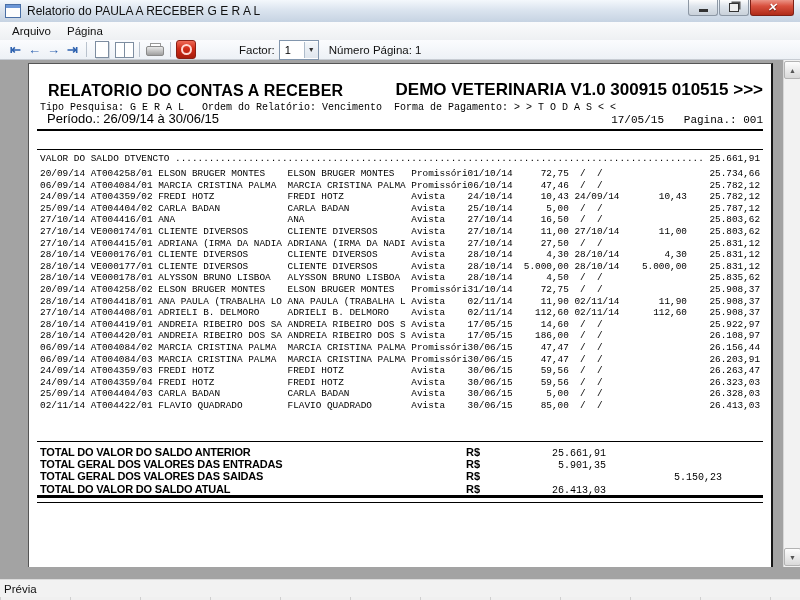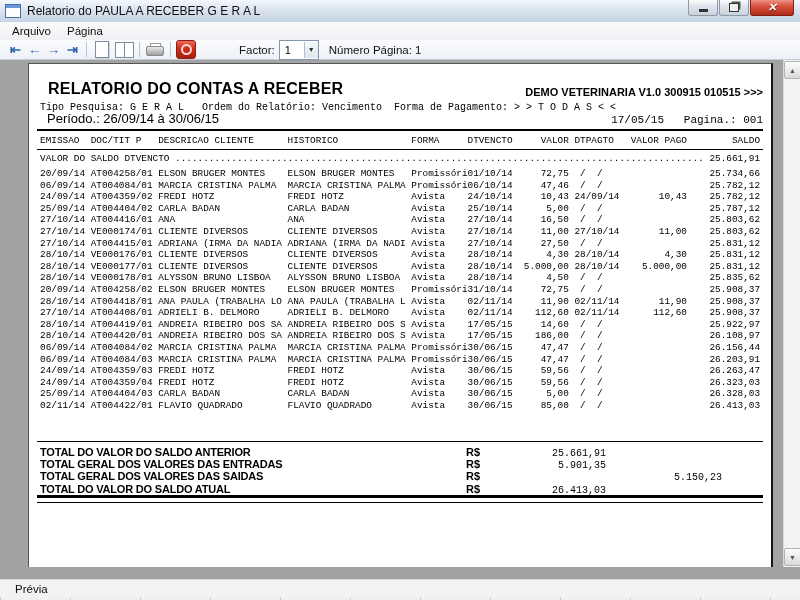--- a/index.html
+++ b/index.html
@@ -61,21 +61,21 @@
     background:linear-gradient(#fdfdfd,#d9d9d9);display:flex;align-items:center;justify-content:center;
     font-size:7px;color:#555;cursor:default}
   .sb-up{top:1px}
   .sb-down{bottom:1px}
   
   .page{position:absolute;left:28px;top:3px;width:742px;height:510px;background:#fff;
     border:1px solid #555;border-right:2px solid #161616;border-bottom:2px solid #161616}
   .page *{white-space:pre}
   .rpt-title-row{position:absolute;top:16px;left:19px;right:8px;display:flex;justify-content:space-between;align-items:flex-end}
   .rpt-title{font-size:16px;font-weight:bold;color:#000;letter-spacing:.2px}
-  .rpt-demo{font-size:11px;font-weight:600;color:#000}
+  .rpt-demo{font-size:17px;font-weight:600;color:#000}
   .rpt-filters{position:absolute;top:38px;left:11px;font-family:"Liberation Mono",monospace;font-size:10px;color:#000}
   .rpt-period-row{position:absolute;top:47px;left:18px;right:8px;display:flex;justify-content:space-between;align-items:flex-end}
   .rpt-period{font-size:13px;color:#000}
   .rpt-datepage{font-family:"Liberation Mono",monospace;font-size:11px;color:#000}
   .rule{position:absolute;left:8px;right:8px;border-top:2px solid #000}
   .rule.thin{border-top-width:1px}
   .rule.r1{top:65px}
   .rule.r2{top:85px}
   .rule.r3{top:377px}
   .double-rule{position:absolute;left:8px;right:8px;top:431px;height:4px;border-top:3px solid #000;border-bottom:1px solid #000}
@@ -86,21 +86,21 @@
   
   .totals{position:absolute;top:382px;left:11px;right:8px}
   .total-row{display:flex;height:12.2px;line-height:12.2px;align-items:baseline}
   .t-label{width:426px;font-size:11px;font-weight:bold;letter-spacing:-.2px}
   .t-cur{width:40px;font-size:11px;font-weight:bold}
   .t-val{width:100px;text-align:right;font-family:"Liberation Mono",monospace;font-size:10px}
   .t-val2{width:116px;text-align:right;font-family:"Liberation Mono",monospace;font-size:10px}
   
   .statusbar{position:absolute;top:579px;left:0;right:0;height:18px;background:#f2f2f2;
     border-top:1px solid #dcdcdc;display:flex;align-items:center}
-  .status-text{font-size:11.5px;color:#111;padding-left:15px}
+  .status-text{font-size:11.5px;color:#111;padding-left:4px}
   .bottom-strip{position:absolute;top:597px;left:0;right:0;height:3px;
     background:repeating-linear-gradient(90deg,#cfcfcf 0 1px,#f0f0f0 1px 70px)}
 </style>
 </head>
 <body>
 
 <div class="titlebar">
   <span class="app-icon"></span>
   <span class="title-text">Relatorio do PAULA A RECEBER G E R A L</span>
   <span class="win-buttons">
@@ -171,21 +171,20 @@
     <div class="rpt-title-row">
       <span class="rpt-title">RELATORIO DO CONTAS A RECEBER</span>
       <span class="rpt-demo">DEMO VETERINARIA V1.0 300915 010515 &gt;&gt;&gt;</span>
     </div>
     <div class="rpt-filters">Tipo Pesquisa: G E R A L   Ordem do Relatório: Vencimento  Forma de Pagamento: &gt; &gt; T O D A S &lt; &lt;</div>
     <div class="rpt-period-row">
       <span class="rpt-period">Período.: 26/09/14 à 30/06/15</span>
       <span class="rpt-datepage">17/05/15   Pagina.: 001</span>
     </div>
     <div class="rule r1"></div>
-    <div class="tbl-header mono-row">EMISSAO  DOC/TIT P   DESCRICAO CLIENTE      HISTORICO             FORMA     DTVENCTO     VALOR DTPAGTO   VALOR PAGO        SALDO</div>
     <div class="rule thin r2"></div>
     <div class="saldo-anterior mono-row">VALOR DO SALDO DTVENCTO .............................................................................................. 25.661,91</div>
     <div class="tbl-body"><div class="mono-row">20/09/14 AT004258/01 ELSON BRUGER MONTES    ELSON BRUGER MONTES   Promissóri01/10/14     72,75  /  /                   25.734,66</div><div class="mono-row">06/09/14 AT004084/01 MARCIA CRISTINA PALMA  MARCIA CRISTINA PALMA Promissóri06/10/14     47,46  /  /                   25.782,12</div><div class="mono-row">24/09/14 AT004359/02 FREDI HOTZ             FREDI HOTZ            Avista    24/10/14     10,43 24/09/14       10,43    25.782,12</div><div class="mono-row">25/09/14 AT004404/02 CARLA BADAN            CARLA BADAN           Avista    25/10/14      5,00  /  /                   25.787,12</div><div class="mono-row">27/10/14 AT004416/01 ANA                    ANA                   Avista    27/10/14     16,50  /  /                   25.803,62</div><div class="mono-row">27/10/14 VE000174/01 CLIENTE DIVERSOS       CLIENTE DIVERSOS      Avista    27/10/14     11,00 27/10/14       11,00    25.803,62</div><div class="mono-row">27/10/14 AT004415/01 ADRIANA (IRMA DA NADIA ADRIANA (IRMA DA NADI Avista    27/10/14     27,50  /  /                   25.831,12</div><div class="mono-row">28/10/14 VE000176/01 CLIENTE DIVERSOS       CLIENTE DIVERSOS      Avista    28/10/14      4,30 28/10/14        4,30    25.831,12</div><div class="mono-row">28/10/14 VE000177/01 CLIENTE DIVERSOS       CLIENTE DIVERSOS      Avista    28/10/14  5.000,00 28/10/14    5.000,00    25.831,12</div><div class="mono-row">28/10/14 VE000178/01 ALYSSON BRUNO LISBOA   ALYSSON BRUNO LISBOA  Avista    28/10/14      4,50  /  /                   25.835,62</div><div class="mono-row">20/09/14 AT004258/02 ELSON BRUGER MONTES    ELSON BRUGER MONTES   Promissóri31/10/14     72,75  /  /                   25.908,37</div><div class="mono-row">28/10/14 AT004418/01 ANA PAULA (TRABALHA LO ANA PAULA (TRABALHA L Avista    02/11/14     11,90 02/11/14       11,90    25.908,37</div><div class="mono-row">27/10/14 AT004408/01 ADRIELI B. DELMORO     ADRIELI B. DELMORO    Avista    02/11/14    112,60 02/11/14      112,60    25.908,37</div><div class="mono-row">28/10/14 AT004419/01 ANDREIA RIBEIRO DOS SA ANDREIA RIBEIRO DOS S Avista    17/05/15     14,60  /  /                   25.922,97</div><div class="mono-row">28/10/14 AT004420/01 ANDREIA RIBEIRO DOS SA ANDREIA RIBEIRO DOS S Avista    17/05/15    186,00  /  /                   26.108,97</div><div class="mono-row">06/09/14 AT004084/02 MARCIA CRISTINA PALMA  MARCIA CRISTINA PALMA Promissóri30/06/15     47,47  /  /                   26.156,44</div><div class="mono-row">06/09/14 AT004084/03 MARCIA CRISTINA PALMA  MARCIA CRISTINA PALMA Promissóri30/06/15     47,47  /  /                   26.203,91</div><div class="mono-row">24/09/14 AT004359/03 FREDI HOTZ             FREDI HOTZ            Avista    30/06/15     59,56  /  /                   26.263,47</div><div class="mono-row">24/09/14 AT004359/04 FREDI HOTZ             FREDI HOTZ            Avista    30/06/15     59,56  /  /                   26.323,03</div><div class="mono-row">25/09/14 AT004404/03 CARLA BADAN            CARLA BADAN           Avista    30/06/15      5,00  /  /                   26.328,03</div><div class="mono-row">02/11/14 AT004422/01 FLAVIO QUADRADO        FLAVIO QUADRADO       Avista    30/06/15     85,00  /  /                   26.413,03</div></div>
     <div class="rule thin r3"></div>
     <div class="totals"><div class="total-row"><span class="t-label">TOTAL DO VALOR DO SALDO ANTERIOR</span><span class="t-cur">R$</span><span class="t-val">25.661,91</span><span class="t-val2"></span></div><div class="total-row"><span class="t-label">TOTAL GERAL DOS VALORES DAS ENTRADAS</span><span class="t-cur">R$</span><span class="t-val">5.901,35</span><span class="t-val2"></span></div><div class="total-row"><span class="t-label">TOTAL GERAL DOS VALORES DAS SAIDAS</span><span class="t-cur">R$</span><span class="t-val"></span><span class="t-val2">5.150,23</span></div><div class="total-row"><span class="t-label">TOTAL DO VALOR DO SALDO ATUAL</span><span class="t-cur">R$</span><span class="t-val">26.413,03</span><span class="t-val2"></span></div></div>
     <div class="double-rule"></div>
   </div>
   <div class="scrollbar">
     <span class="sb-btn sb-up">▲</span>
     <span class="sb-btn sb-down">▼</span>

